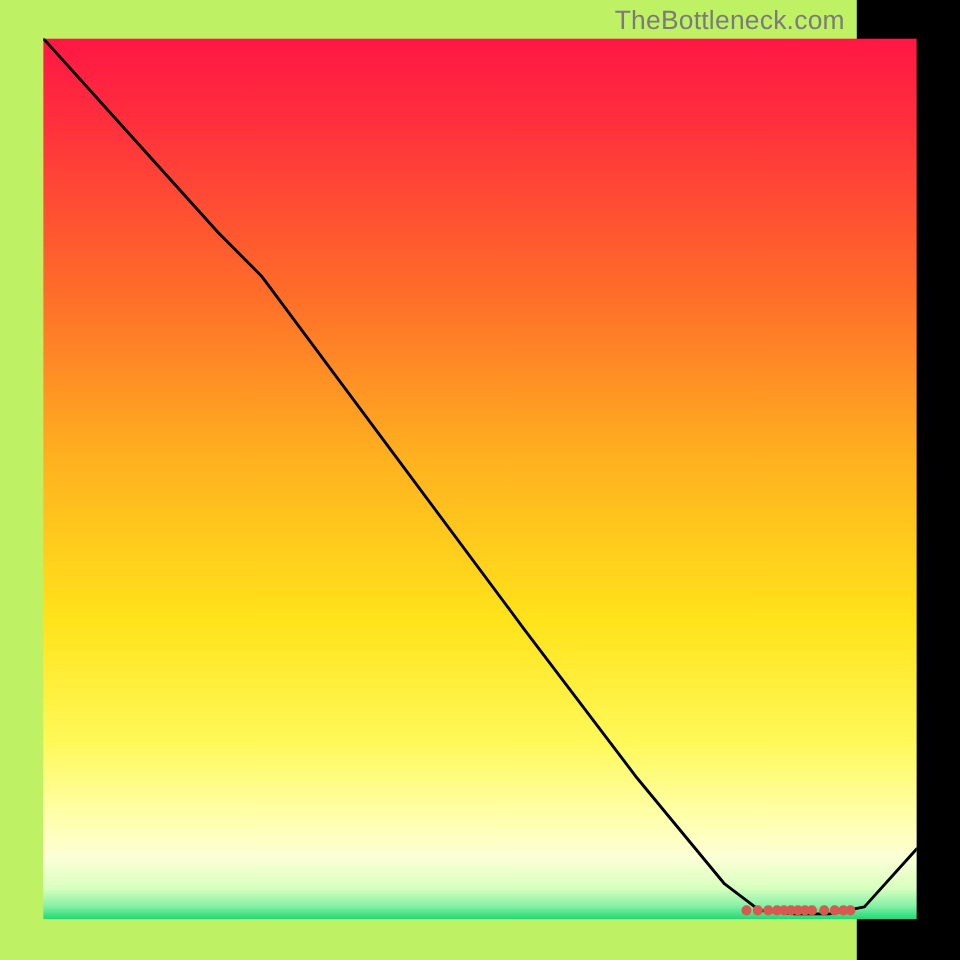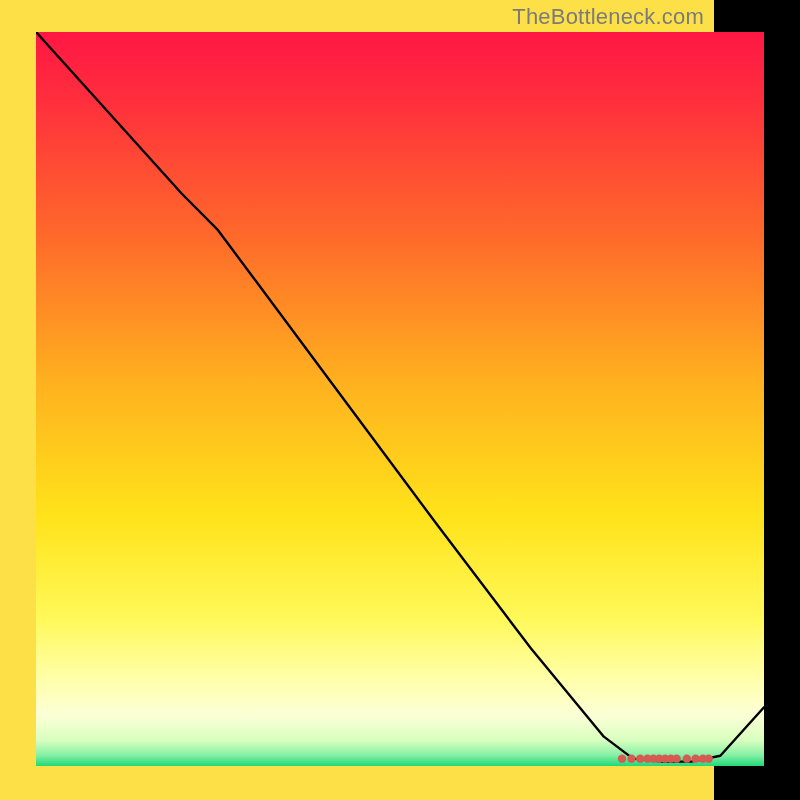--- a/index.html
+++ b/index.html
@@ -8,21 +8,21 @@
     width: 800px;
     height: 800px;
     background: #000;
     overflow: hidden;
     font-family: Arial, Helvetica, sans-serif;
   }
   .frame {
     position: relative;
     width: 714px;
     height: 800px;
-    background: #fde047;
+    background: #bef264;
   }
   .attribution {
     position: absolute;
     top: 4px;
     right: 10px;
     color: #7b7b7b;
     font-size: 22px;
     letter-spacing: 0.2px;
     user-select: none;
   }

